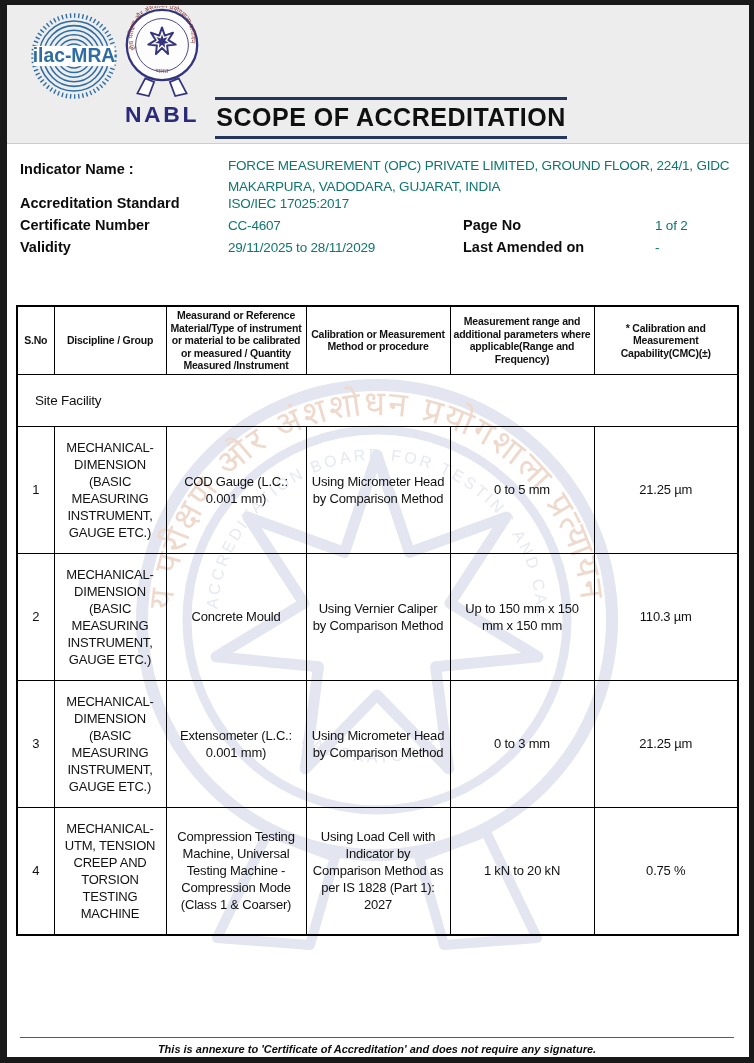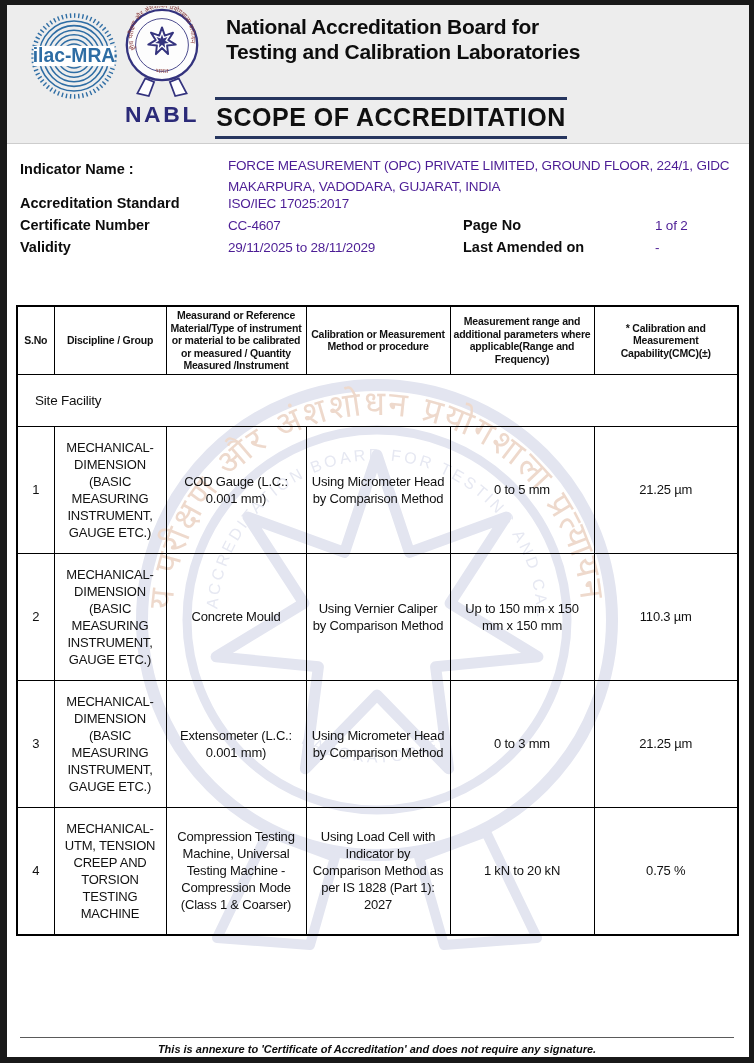--- a/index.html
+++ b/index.html
@@ -16,21 +16,21 @@
   .header-band{position:absolute;left:0;top:0;width:754px;height:143px;background:#ededed;border-bottom:1px solid #cdcdcd;z-index:2;}
   .ilac-logo{position:absolute;left:28px;top:10px;z-index:3;}
   .nabl-logo{position:absolute;left:118px;top:6px;z-index:3;}
   .org-title{position:absolute;left:226px;top:14px;font-size:21px;font-weight:700;line-height:25px;letter-spacing:-0.3px;color:#0d0d0d;z-index:3;}
   .scope-wrap{position:absolute;left:215px;top:97px;width:352px;z-index:3;}
   .scope-line{height:3px;background:#26355e;}
   .scope-title{font-family:Liberation Sans, sans-serif;font-weight:700;font-size:25px;letter-spacing:0.5px;color:#101010;text-align:center;padding:3px 0 4px 0;}
 
   .info{position:absolute;left:0;top:0;width:754px;z-index:2;}
   .lbl{position:absolute;font-weight:700;font-size:14.5px;color:#0d0d0d;white-space:nowrap;}
-  .val{position:absolute;font-size:13.5px;letter-spacing:-0.2px;color:#4c1d95;white-space:nowrap;}
+  .val{position:absolute;font-size:13.5px;letter-spacing:-0.2px;color:#0f766e;white-space:nowrap;}
   .val.wrap{white-space:normal;line-height:21px;width:512px;}
 
   table.scope{
     position:absolute;left:16px;top:305px;width:721px;z-index:2;
     border-collapse:collapse;table-layout:fixed;background:transparent;
   }
   table.scope th,table.scope td{border:1.5px solid #000;vertical-align:middle;}
   table.scope{border:2px solid #000;}
   table.scope th{font-size:10.5px;line-height:12.5px;font-weight:700;text-align:center;padding:2px 2px;letter-spacing:-0.2px;}
   table.scope td{font-size:13px;line-height:17px;padding:12px 4px;text-align:center;letter-spacing:-0.2px;}
@@ -100,24 +100,20 @@
       <textPath href="#nabl-ring" startOffset="50%" text-anchor="middle">राष्ट्रीय परीक्षण और अंशशोधन प्रयोगशाला प्रत्यायन बोर्ड</textPath>
     </text>
     <polygon points="50,24 53.2,33.3 62.5,30 57.2,38.4 65.6,43.6 55.8,44.6 56.9,54.4 50,47.4 43.1,54.4 44.2,44.6 34.4,43.6 42.8,38.4 37.5,30 46.8,33.3" fill="#ffffff" stroke="#34337e" stroke-width="2.2" stroke-linejoin="round"></polygon>
     <polygon points="50,24 53.2,33.3 62.5,30 57.2,38.4 65.6,43.6 55.8,44.6 56.9,54.4 50,47.4 43.1,54.4 44.2,44.6 34.4,43.6 42.8,38.4 37.5,30 46.8,33.3" fill="#34337e" transform="translate(25,20) scale(0.5)"></polygon>
     <text class="dev" x="50" y="76" text-anchor="middle" font-size="7.5" fill="#8b3d3d">भारत</text>
     <polygon points="31,82 41,86 35,102 22,99" fill="#ffffff" stroke="#34337e" stroke-width="2"></polygon>
     <polygon points="69,82 59,86 65,102 78,99" fill="#ffffff" stroke="#34337e" stroke-width="2"></polygon>
     <text x="50" y="131" text-anchor="middle" font-family="Liberation Sans, sans-serif" font-weight="700" font-size="26" letter-spacing="3" fill="#2b2a78">NABL</text>
   </svg>
 
-  <div class="org-title">
-    <div>National Accreditation Board for</div>
-    <div>Testing and Calibration Laboratories</div>
-  </div>
 
   <div class="scope-wrap">
     <div class="scope-line"></div>
     <div class="scope-title">SCOPE OF ACCREDITATION</div>
     <div class="scope-line"></div>
   </div>
 
   <div class="info">
     <div class="lbl" style="left:20px;top:161px;">Indicator Name :</div>
     <div class="val wrap" style="left:228px;top:155px;">FORCE MEASUREMENT (OPC) PRIVATE LIMITED, GROUND FLOOR, 224/1, GIDC MAKARPURA, VADODARA, GUJARAT, INDIA</div>

